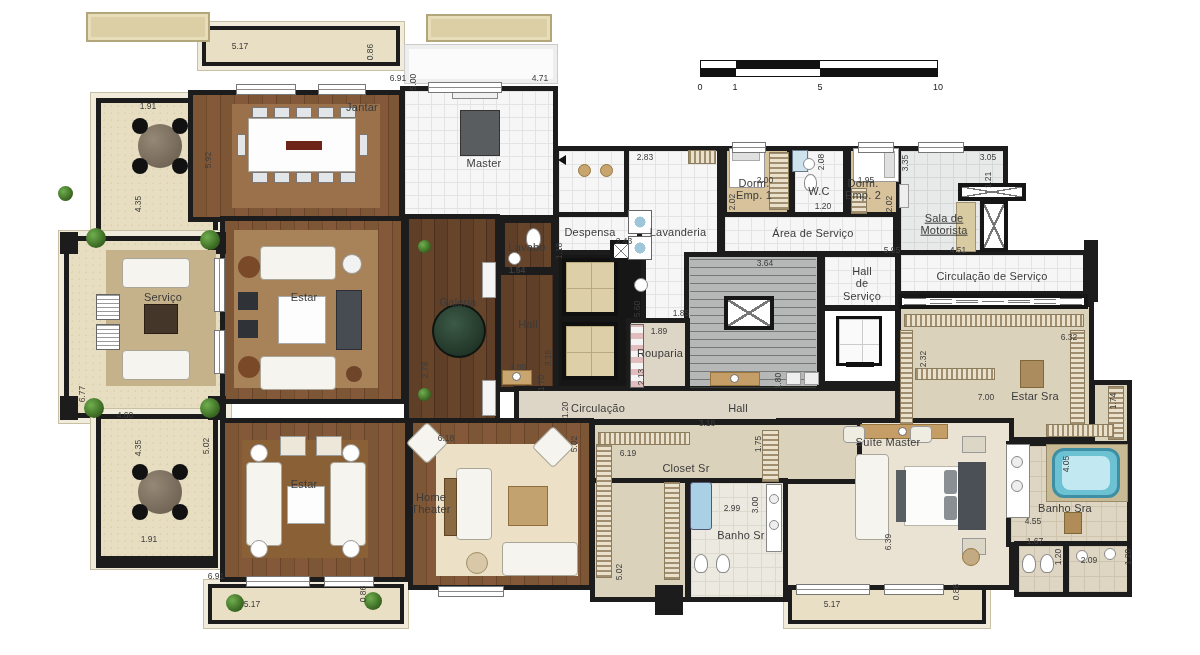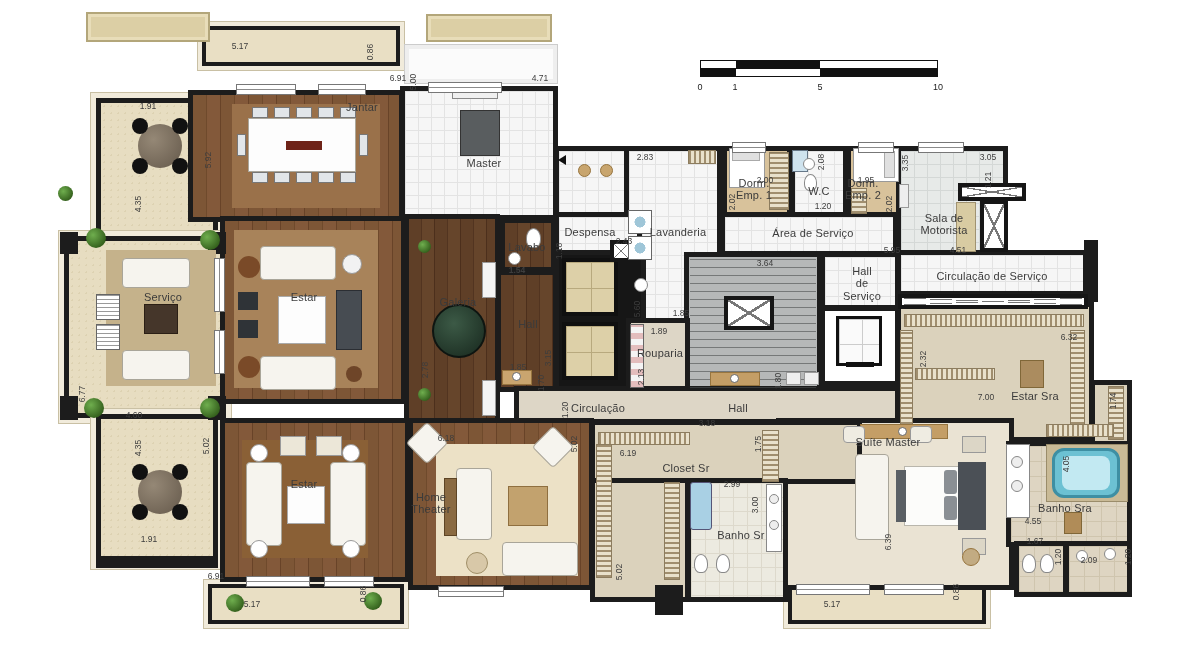--- a/index.html
+++ b/index.html
@@ -309,21 +309,21 @@
       <div class="lbl" style="left: 304px; top: 484px;">Estar</div>
       <div class="lbl" style="left: 458px; top: 302px;">Galeria</div>
       <div class="lbl" style="left: 527px; top: 247px;">Lavabo</div>
       <div class="lbl" style="left: 590px; top: 232px;">Despensa</div>
       <div class="lbl" style="left: 678px; top: 232px;">Lavanderia</div>
       <div class="lbl" style="left: 754px; top: 189px;">Dorm.
 Emp. 1</div>
       <div class="lbl" style="left: 819px; top: 191px;">W.C</div>
       <div class="lbl" style="left: 863px; top: 189px;">Dorm.
 Emp. 2</div>
-      <div class="lbl" style="left: 944px; top: 224px;">Sala de
+      <div class="lbl" style="left: 944px; top: 224px; text-decoration: underline;">Sala de
 Motorista</div>
       <div class="lbl" style="left: 813px; top: 233px;">Área de Serviço</div>
       <div class="lbl" style="left: 862px; top: 283px;">Hall
 de
 Serviço</div>
       <div class="lbl" style="left: 992px; top: 276px;">Circulação de Serviço</div>
       <div class="lbl" style="left: 528px; top: 324px;">Hall</div>
       <div class="lbl" style="left: 660px; top: 353px;">Rouparia</div>
       <div class="lbl" style="left: 598px; top: 408px;">Circulação</div>
       <div class="lbl" style="left: 738px; top: 408px;">Hall</div>
@@ -363,35 +363,35 @@
       <div class="dim" style="left: 765px; top: 263px;">3.64</div>
       <div class="dim" style="left: 681px; top: 313px;">1.85</div>
       <div class="dim" style="left: 659px; top: 331px;">1.89</div>
       <div class="dim v" style="left: 641px; top: 377px;">2.13</div>
       <div class="dim v" style="left: 778px; top: 381px;">1.80</div>
       <div class="dim v" style="left: 425px; top: 370px;">2.78</div>
       <div class="dim" style="left: 518px; top: 367px;">1.85</div>
       <div class="dim v" style="left: 548px; top: 358px;">3.15</div>
       <div class="dim v" style="left: 541px; top: 383px;">1.70</div>
       <div class="dim v" style="left: 82px; top: 394px;">6.77</div>
-      <div class="dim" style="left: 134px; top: 415px;">4.60</div>
+      <div class="dim" style="left: 125px; top: 415px;">4.60</div>
       <div class="dim v" style="left: 138px; top: 448px;">4.35</div>
       <div class="dim" style="left: 149px; top: 539px;">1.91</div>
       <div class="dim v" style="left: 206px; top: 446px;">5.02</div>
       <div class="dim" style="left: 216px; top: 576px;">6.91</div>
       <div class="dim" style="left: 252px; top: 604px;">5.17</div>
       <div class="dim v" style="left: 363px; top: 594px;">0.86</div>
       <div class="dim" style="left: 446px; top: 438px;">6.18</div>
       <div class="dim v" style="left: 574px; top: 444px;">5.02</div>
       <div class="dim v" style="left: 565px; top: 410px;">1.20</div>
       <div class="dim" style="left: 707px; top: 423px;">3.18</div>
       <div class="dim" style="left: 628px; top: 453px;">6.19</div>
       <div class="dim v" style="left: 758px; top: 444px;">1.75</div>
       <div class="dim v" style="left: 619px; top: 572px;">5.02</div>
-      <div class="dim" style="left: 732px; top: 484px;">2.99</div>
+      <div class="dim" style="left: 732px; top: 508px;">2.99</div>
       <div class="dim v" style="left: 755px; top: 505px;">3.00</div>
       <div class="dim v" style="left: 923px; top: 359px;">2.32</div>
       <div class="dim" style="left: 1069px; top: 337px;">6.32</div>
       <div class="dim" style="left: 986px; top: 397px;">7.00</div>
       <div class="dim v" style="left: 1113px; top: 401px;">1.74</div>
       <div class="dim v" style="left: 888px; top: 542px;">6.39</div>
       <div class="dim v" style="left: 1066px; top: 464px;">4.05</div>
       <div class="dim" style="left: 1033px; top: 521px;">4.55</div>
       <div class="dim" style="left: 1035px; top: 541px;">1.67</div>
       <div class="dim v" style="left: 1058px; top: 557px;">1.20</div>

